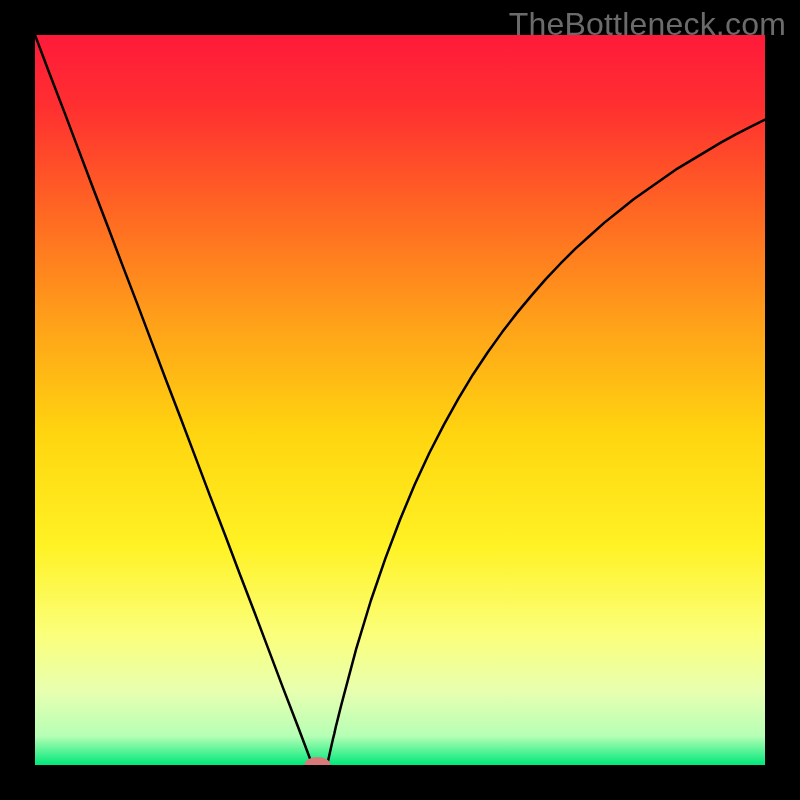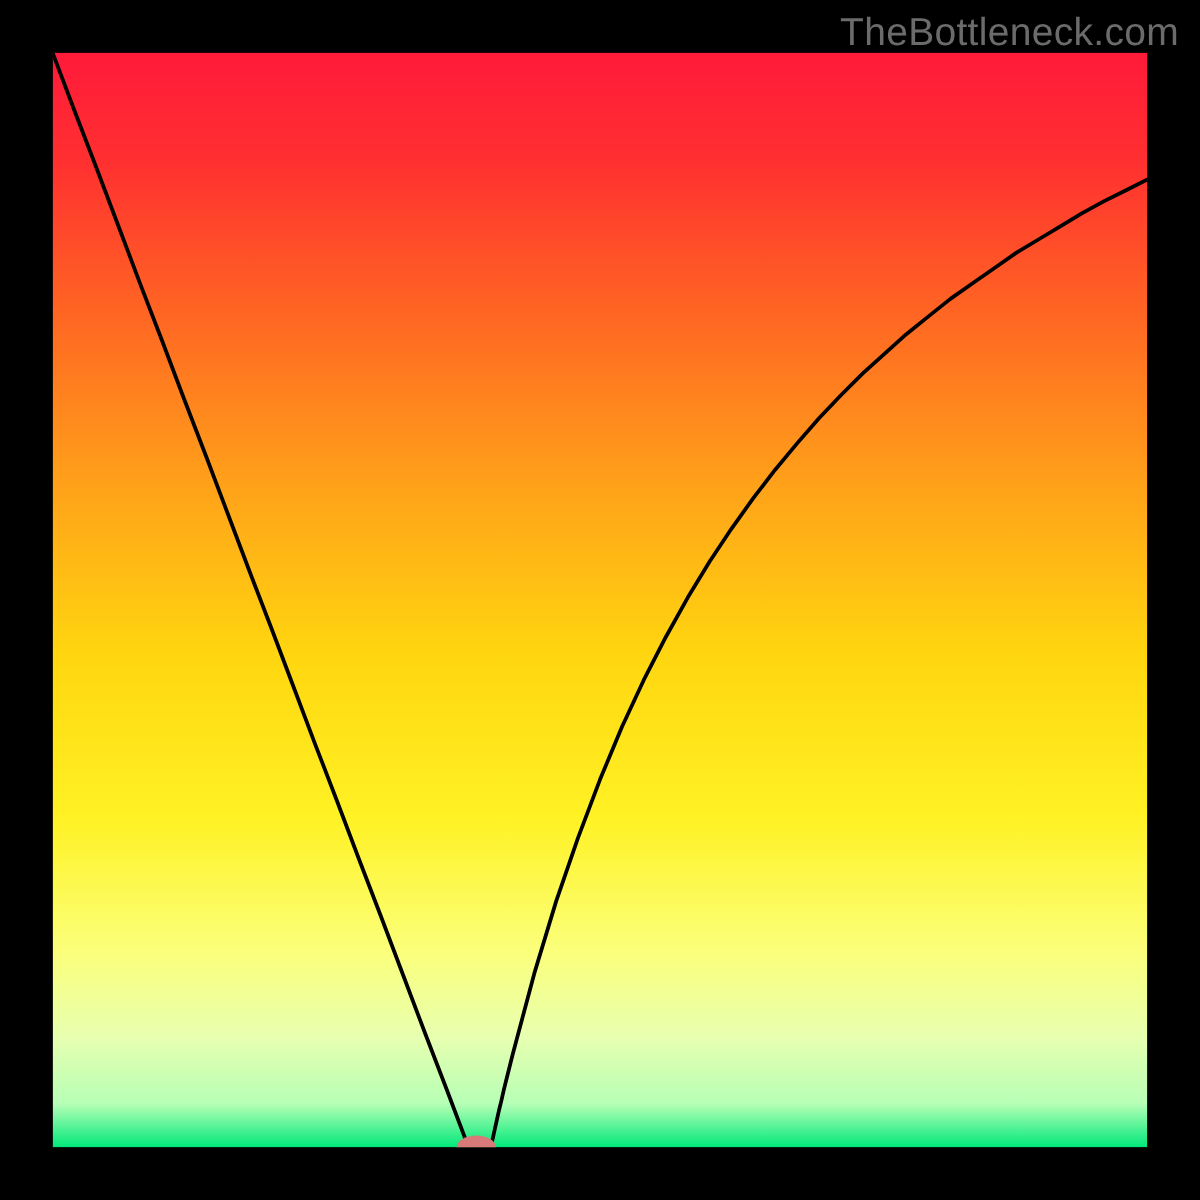--- a/index.html
+++ b/index.html
@@ -25,21 +25,21 @@
     left: 35px;
     width: 730px;
     height: 730px;
     overflow: hidden;
   }
   .watermark {
     position: absolute;
     top: 6px;
     right: 14px;
     color: #6b6b6b;
-    font-size: 26px;
+    font-size: 32px;
     font-weight: 400;
     letter-spacing: 0.2px;
     z-index: 20;
     margin-left: 45px;
   }
   svg { display: block; }
 </style>
 </head>
 <body>
 

